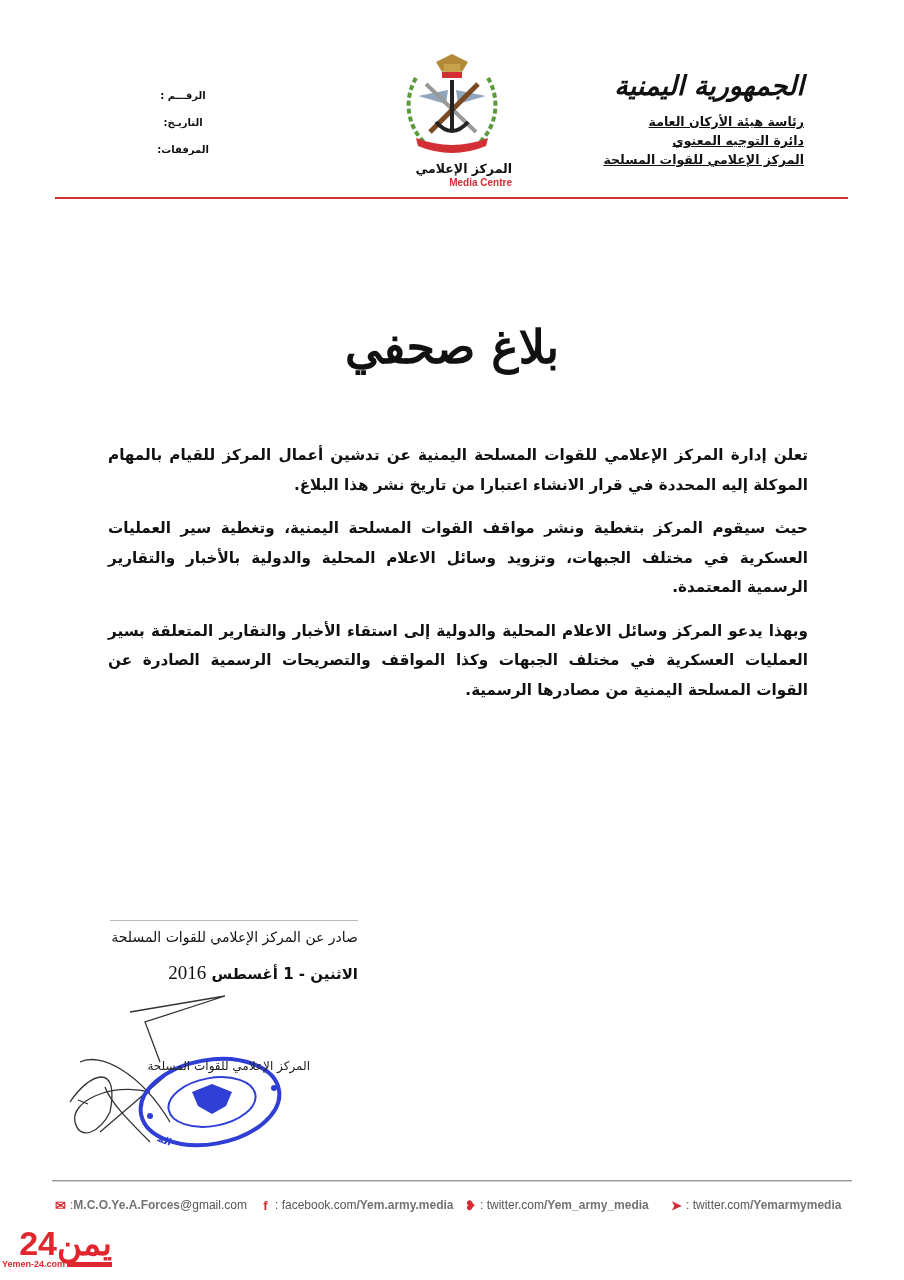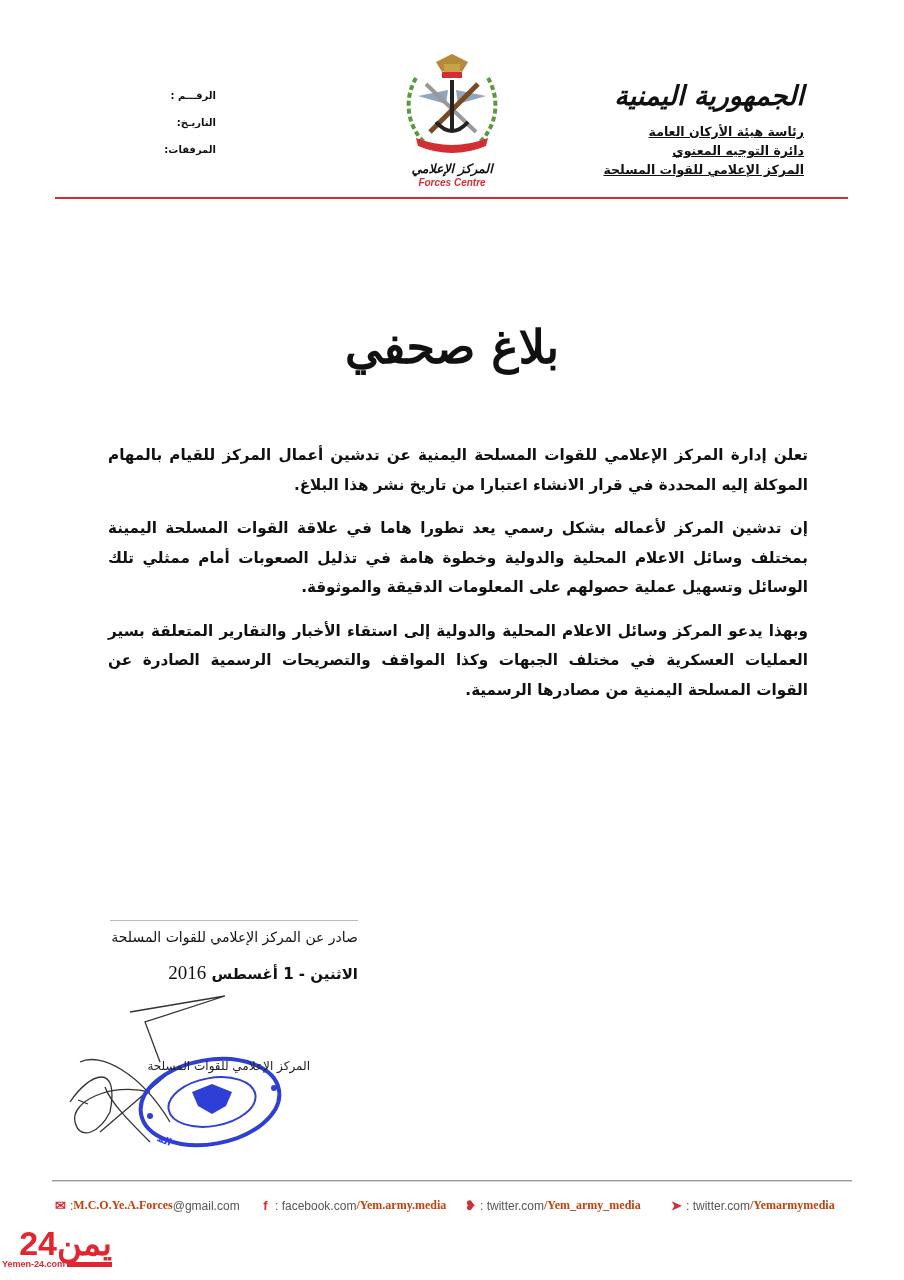--- a/index.html
+++ b/index.html
@@ -1,28 +1,28 @@
 <!DOCTYPE html>
 <html><head>
 <meta charset="utf-8">
 <style>
   * { margin: 0; padding: 0; box-sizing: border-box; }
   html, body { width: 904px; height: 1280px; background: #ffffff; overflow: hidden; }
   body { position: relative; font-family: "DejaVu Sans", sans-serif; color: #111; }
 
-  .letterhead-right { position: absolute; right: 100px; top: 78px; width: 220px; text-align: right; direction: rtl; }
+  .letterhead-right { position: absolute; right: 100px; top: 68px; width: 220px; text-align: right; direction: rtl; }
   .republic { font-family: "DejaVu Serif", serif; font-size: 27px; font-weight: bold; font-style: italic; line-height: 36px; letter-spacing: -1px; margin-bottom: 8px; }
   .org-line { font-size: 12.5px; font-weight: bold; line-height: 19px; text-decoration: underline; }
 
-  .logo { position: absolute; left: 392px; top: 48px; width: 120px; height: 148px; text-align: center; font-style: italic; }
+  .logo { position: absolute; left: 392px; top: 48px; width: 120px; height: 148px; text-align: right; }
   .logo svg { display: block; margin: 0 auto; }
   .logo-ar { font-size: 12.5px; font-weight: bold; direction: rtl; margin-top: 1px; }
   .logo-en { font-family: "Liberation Sans", sans-serif; font-size: 10px; font-weight: bold; color: #d42e35; margin-top: 1px; }
 
-  .meta-left { position: absolute; left: 150px; top: 90px; width: 66px; direction: rtl; text-align: right; font-size: 10px; font-weight: bold; }
+  .meta-left { position: absolute; left: 150px; top: 90px; width: 66px; direction: rtl; text-align: center; font-size: 10px; font-weight: bold; }
   .meta-left div { height: 27px; }
 
   .rule-top { position: absolute; left: 55px; top: 197px; width: 793px; height: 2px; background: #d42e35; }
 
   .title { position: absolute; left: 0; top: 320px; width: 904px; text-align: center; font-family: "DejaVu Serif", serif; font-size: 46px; font-weight: bold; direction: rtl; }
 
   .body-text { position: absolute; left: 108px; top: 441px; width: 700px; direction: rtl; text-align: justify; font-size: 15.2px; font-weight: bold; line-height: 29.5px; }
   .body-text p { margin-bottom: 14px; text-align-last: right; }
 
   .sig-rule { position: absolute; left: 110px; top: 920px; width: 248px; height: 1px; background: #bbb; }
@@ -31,21 +31,21 @@
   .date .yr { font-family: "Liberation Serif", serif; font-weight: normal; font-size: 19px; }
 
   .stamp-wrap { position: absolute; left: 50px; top: 992px; width: 270px; height: 170px; }
   .stamp-label { position: absolute; left: 130px; top: 1059px; width: 180px; direction: rtl; text-align: right; font-size: 12px; color: #222; }
 
   .rule-bottom { position: absolute; left: 52px; top: 1180px; width: 800px; height: 1px; background: #999; box-shadow: 0 1px 1px #ccc; }
 
   .footer { position: absolute; left: 54px; top: 1198px; width: 800px; height: 20px; font-family: "Liberation Sans", sans-serif; font-size: 12px; color: #444; white-space: nowrap; }
   .footer .item { position: absolute; top: 0; display: flex; align-items: center; }
   .footer .ic { width: 13px; height: 13px; display: inline-block; margin-right: 3px; color: #d42e35; font-weight: bold; font-size: 13px; line-height: 13px; text-align: center; }
-  .footer .strong { font-weight: bold; color: #c2410c; font-family: Liberation Serif, serif; }
+  .footer .strong { font-weight: bold; color: #737373; }
   .footer .light { color: #555; }
 
   .brand { position: absolute; left: 2px; top: 1226px; width: 110px; height: 44px; }
   .brand-top { font-family: "Liberation Sans", sans-serif; font-size: 34px; font-weight: bold; color: #e0262e; line-height: 34px; letter-spacing: -1px; }
   .brand-sub { display: flex; align-items: center; font-family: "Liberation Sans", sans-serif; font-size: 9px; font-weight: bold; color: #e0262e; margin-top: -1px; }
   .brand-sub .bar { flex: 1; height: 5px; background: #e0262e; margin-left: 2px; }
 </style>
 </head>
 <body>
 
@@ -71,36 +71,36 @@
 
     <line x1="30" y1="36" x2="80" y2="84" stroke="#999" stroke-width="4"></line>
     <line x1="82" y1="36" x2="34" y2="84" stroke="#7a4a24" stroke-width="5"></line>
 
     <line x1="56" y1="32" x2="56" y2="82" stroke="#222" stroke-width="4"></line>
     <path d="M40 74 Q56 92 72 74" stroke="#222" stroke-width="4" fill="none"></path>
 
     <path d="M20 90 Q56 104 92 90 L90 98 Q56 112 22 98 Z" fill="#d42e35"></path>
   </svg>
   <div class="logo-ar">المركز الإعلامي</div>
-  <div class="logo-en">Forces Centre</div>
+  <div class="logo-en">Media Centre</div>
 </div>
 
 <div class="meta-left">
   <div>الرقـــم :</div>
   <div>التاريـخ:</div>
   <div>المرفقات:</div>
 </div>
 
 <div class="rule-top"></div>
 
 <div class="title">بلاغ صحفي</div>
 
 <div class="body-text">
   <p>تعلن إدارة المركز الإعلامي للقوات المسلحة اليمنية عن تدشين أعمال المركز للقيام بالمهام الموكلة إليه المحددة في قرار الانشاء اعتبارا من تاريخ نشر هذا البلاغ.</p>
-  <p>إن تدشين المركز لأعماله بشكل رسمي يعد تطورا هاما في علاقة القوات المسلحة اليمينة بمختلف وسائل الاعلام المحلية والدولية وخطوة هامة في تذليل الصعوبات أمام ممثلي تلك الوسائل وتسهيل عملية حصولهم على المعلومات الدقيقة والموثوقة.</p>
+  <p>حيث سيقوم المركز بتغطية ونشر مواقف القوات المسلحة اليمنية، وتغطية سير العمليات العسكرية في مختلف الجبهات، وتزويد وسائل الاعلام المحلية والدولية بالأخبار والتقارير الرسمية المعتمدة.</p>
   <p>وبهذا يدعو المركز وسائل الاعلام المحلية والدولية إلى استقاء الأخبار والتقارير المتعلقة بسير العمليات العسكرية في مختلف الجبهات وكذا المواقف والتصريحات الرسمية الصادرة عن القوات المسلحة اليمنية من مصادرها الرسمية.</p>
 </div>
 
 <div class="sig-rule"></div>
 <div class="issued">صادر عن المركز الإعلامي للقوات المسلحة</div>
 <div class="date">
   <span>الاثنين - 1 أغسطس </span><span class="yr">2016</span>
 </div>
 
 <div class="stamp-wrap">

